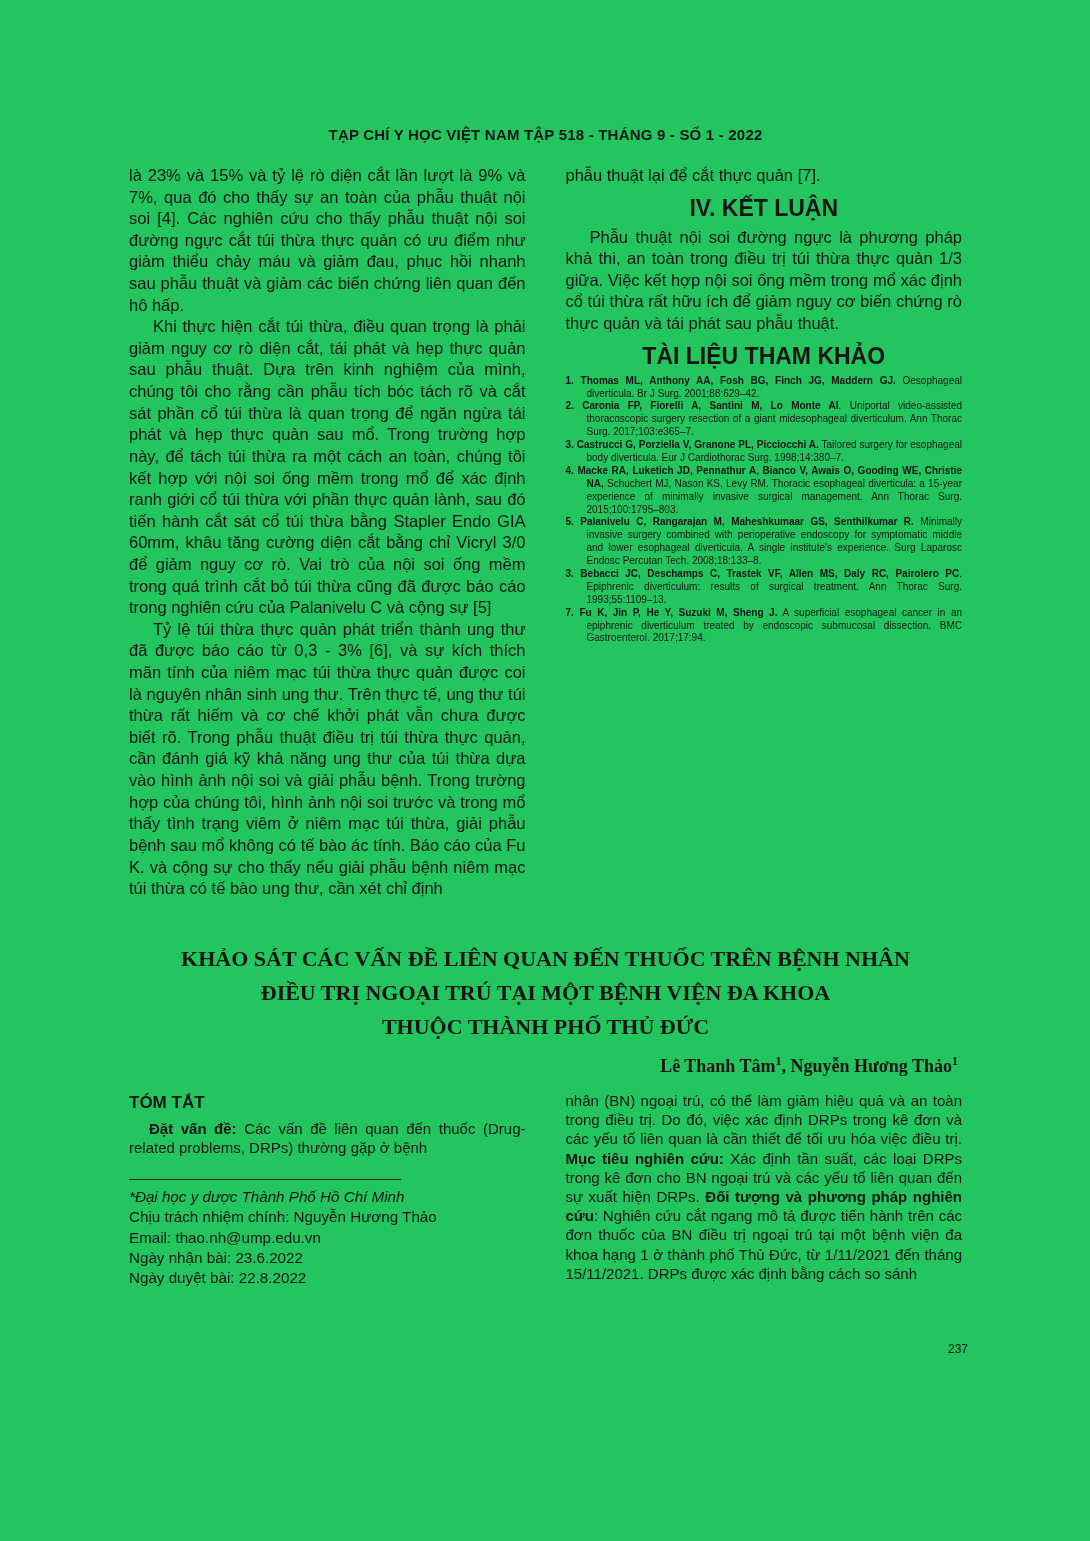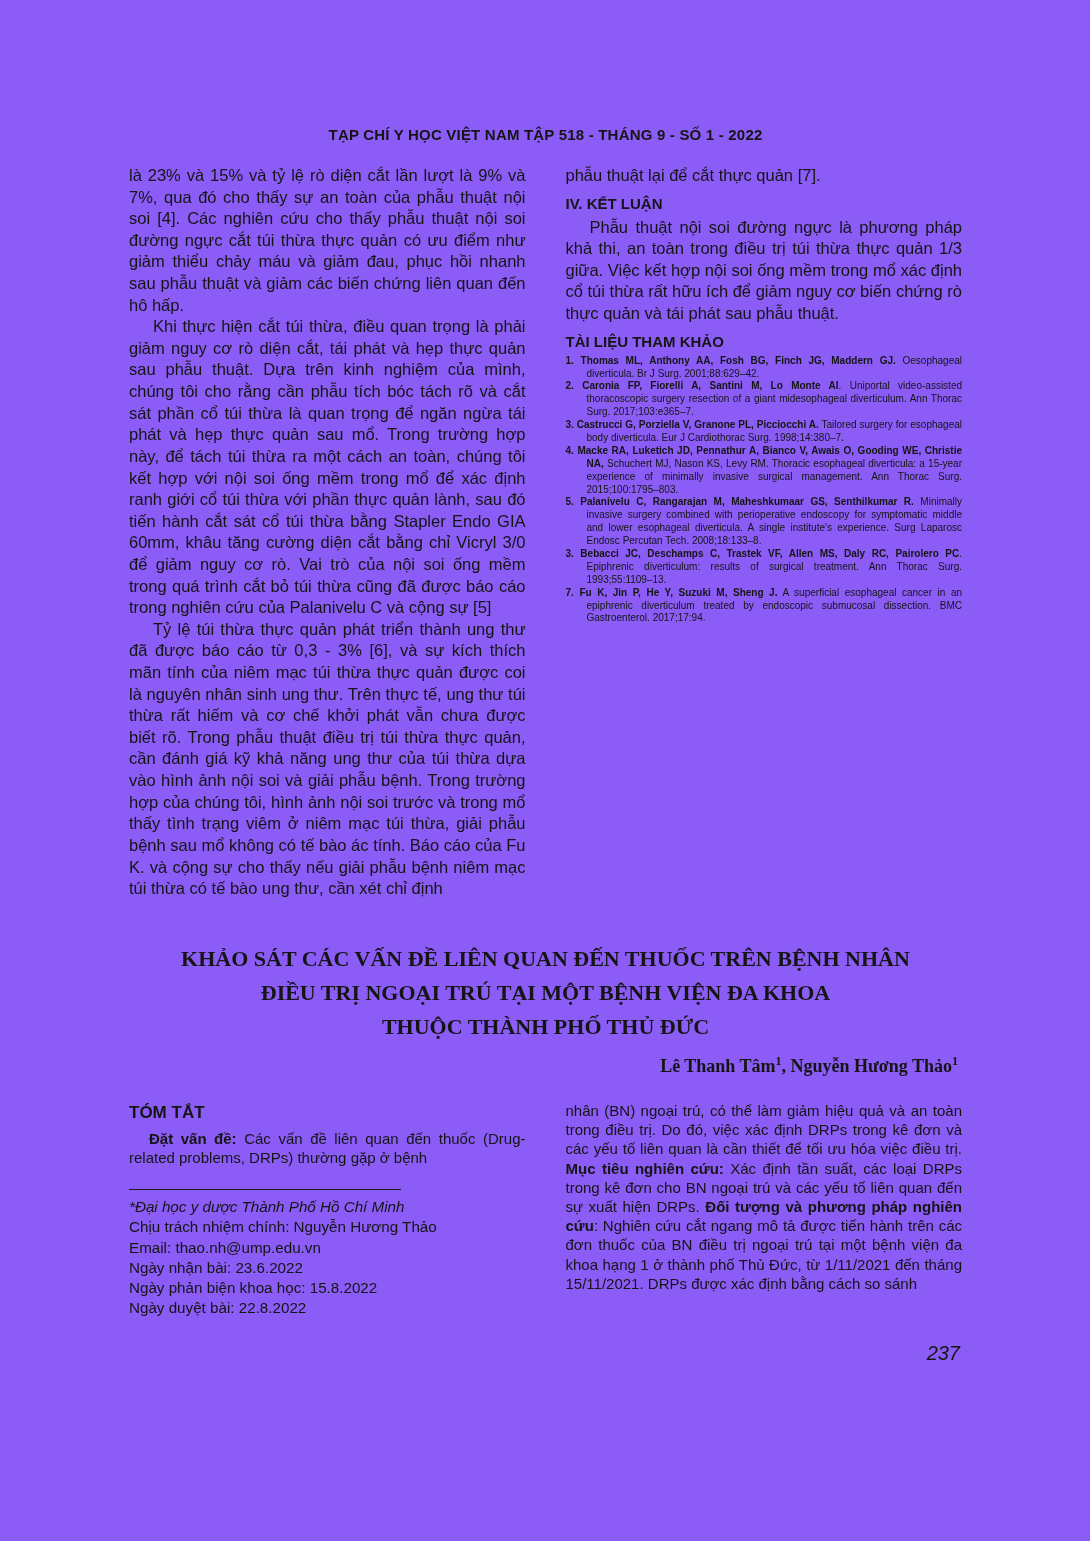--- a/index.html
+++ b/index.html
@@ -1,78 +1,78 @@
 <!DOCTYPE html>
 <html><head>
 <meta charset="utf-8">
 <style>
   * { box-sizing: border-box; }
   html, body { margin: 0; padding: 0; background: #ffffff; }
   .page {
     width: 1090px;
     height: 1541px;
-    background: #8b5cf6;
+    background: #22c55e;
     color: #151515;
     font-family: "Liberation Sans", sans-serif;
     padding: 126px 128px 0 129px;
     position: relative;
     overflow: hidden;
   }
   .journal-header {
     text-align: center;
     font-weight: bold;
     font-size: 15px;
     margin-bottom: 22px;
     letter-spacing: 0.2px;
   }
   .columns { display: flex; gap: 40px; }
   .col { flex: 1 1 0; min-width: 0; }
   p { margin: 0; text-align: justify; font-size: 16.5px; line-height: 1.31; }
   p.indent { text-indent: 24px; }
   h3.sect {
-    font-size: 15px;
+    font-size: 23px;
     margin: 8px 0 5px 0;
     font-weight: bold;
+    text-align: center;
   }
   .refs { font-size: 10px; line-height: 1.29; margin-top: 2px; }
   .ref { padding-left: 21px; text-indent: -21px; text-align: justify; }
   .article2-title {
     text-align: center;
     font-weight: bold;
     font-size: 22px;
     line-height: 1.55;
     margin-top: 42px;
     font-family: "Liberation Serif", serif;
   }
   .authors-line {
     text-align: right;
     font-weight: bold;
     font-family: "Liberation Serif", serif;
     font-size: 18px;
     margin-top: 10px;
     padding-right: 4px;
   }
   .authors-line sup { font-size: 12px; }
-  .article2-body { margin-top: 24px; }
+  .article2-body { margin-top: 14px; }
   .abstract-heading { font-size: 17px; font-weight: bold; margin: 2px 0 6px 0; }
   p.small { font-size: 15px; line-height: 1.28; }
   p.small.indent { text-indent: 20px; }
   .footnote { margin-top: 22px; font-size: 15.2px; line-height: 1.32; }
   .footnote-rule {
     width: 272px;
     border-top: 1.5px solid #1c1c1c;
     margin-bottom: 7px;
   }
   .footnote .italic { font-style: italic; }
   .page-number {
     position: absolute;
     top: 1342px;
-    right: 130px;
-    font-size: 20px;
-    font-style: italic;
+    right: 122px;
+    font-size: 12px;
   }
 </style>
 </head>
 <body>
 
 <div class="page">
 
   <div class="journal-header">TẠP CHÍ Y HỌC VIỆT NAM TẬP 518 - THÁNG 9 - SỐ 1 - 2022</div>
 
   <div class="columns">
@@ -109,21 +109,20 @@
   <div class="columns article2-body">
     <div class="col">
       <div class="abstract-heading">TÓM TẮT</div>
       <p class="small indent"><b>Đặt vấn đề:</b><span> Các vấn đề liên quan đến thuốc (Drug-related problems, DRPs) thường gặp ở bệnh</span></p>
       <div class="footnote">
         <div class="footnote-rule"></div>
         <div class="italic">*Đại học y dược Thành Phố Hồ Chí Minh</div>
         <div>Chịu trách nhiệm chính: Nguyễn Hương Thảo</div>
         <div>Email: thao.nh@ump.edu.vn</div>
         <div>Ngày nhận bài: 23.6.2022</div>
-        <div>Ngày phản biện khoa học: 15.8.2022</div>
         <div>Ngày duyệt bài: 22.8.2022</div>
       </div>
     </div>
     <div class="col">
       <p class="small"><span>nhân (BN) ngoại trú, có thể làm giảm hiệu quả và an toàn trong điều trị. Do đó, việc xác định DRPs trong kê đơn và các yếu tố liên quan là cần thiết để tối ưu hóa việc điều trị. </span><b>Mục tiêu nghiên cứu:</b><span> Xác định tần suất, các loại DRPs trong kê đơn cho BN ngoại trú và các yếu tố liên quan đến sự xuất hiện DRPs. </span><b>Đối tượng và phương pháp nghiên cứu</b><span>: Nghiên cứu cắt ngang mô tả được tiến hành trên các đơn thuốc của BN điều trị ngoại trú tại một bệnh viện đa khoa hạng 1 ở thành phố Thủ Đức, từ 1/11/2021 đến tháng 15/11/2021. DRPs được xác định bằng cách so sánh</span></p>
     </div>
   </div>
 
   <div class="page-number">237</div>
 

